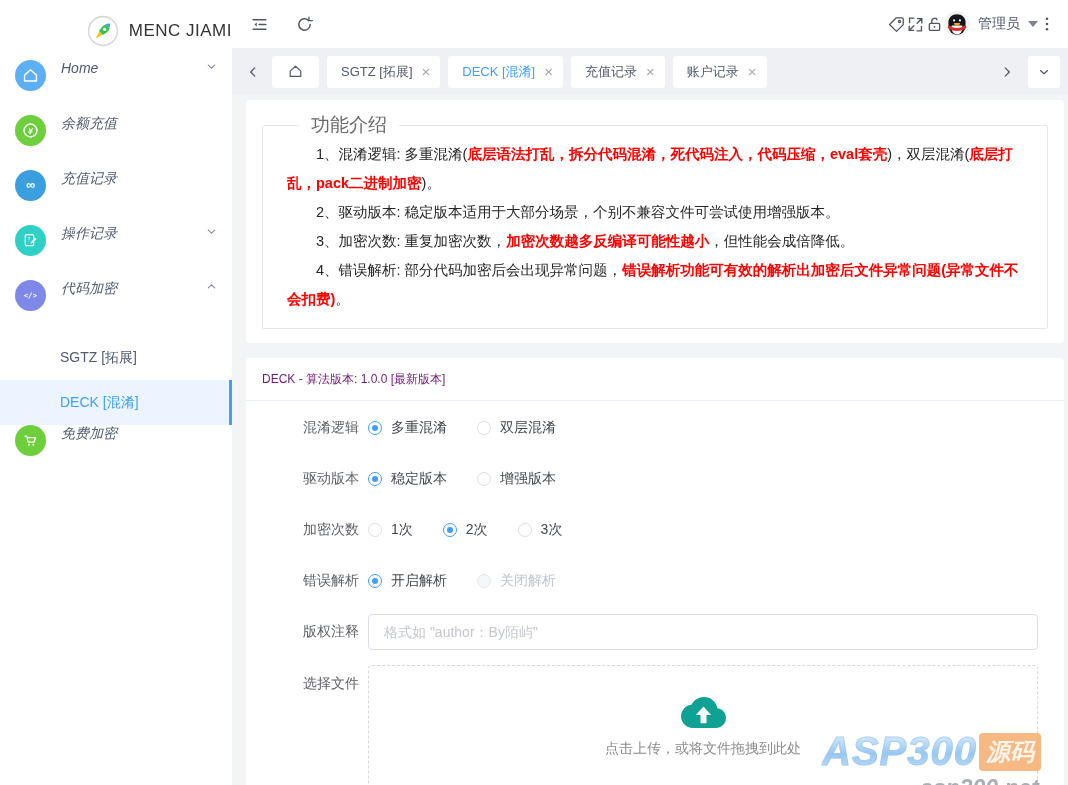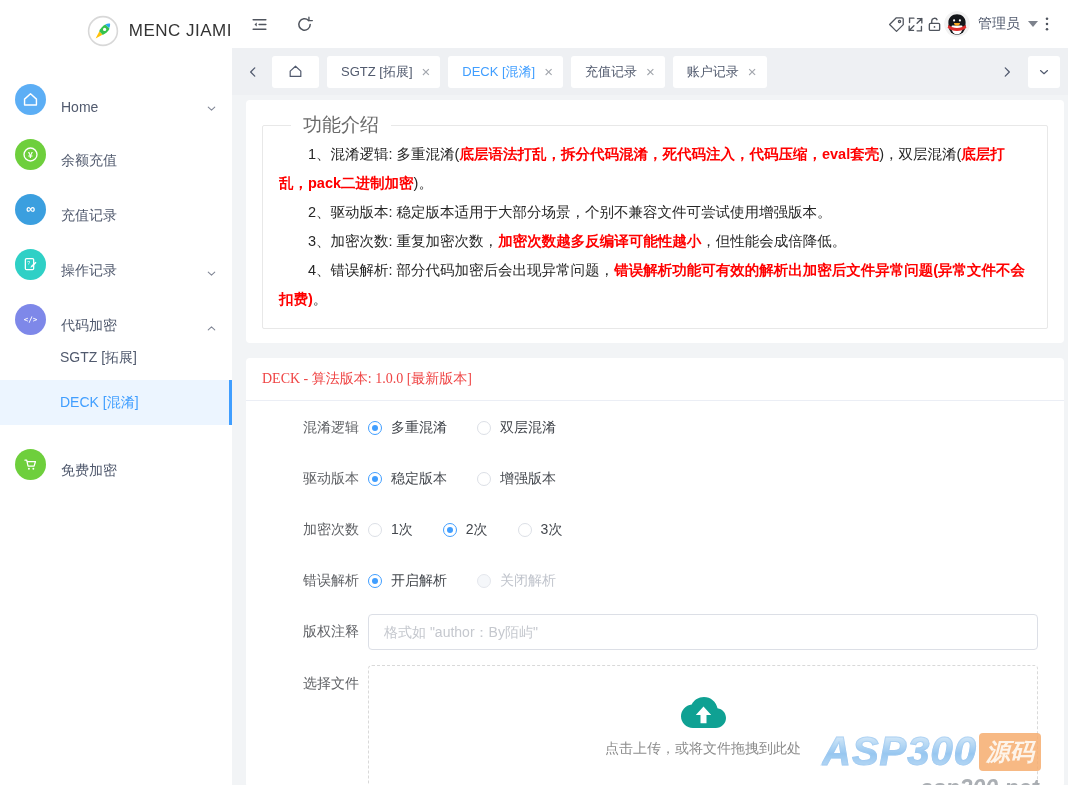--- a/index.html
+++ b/index.html
@@ -11,21 +11,21 @@
     color:#515a6e;
   }
   .app { display:flex; width:1068px; height:785px; }
 
   
   .sidebar { width:232px; min-width:232px; background:#fff; height:100%; }
   .logo { height:50px; margin-top:6px; display:flex; align-items:center; padding-left:48px; gap:10px;justify-content:flex-end; }
   .logo-icon svg { width:32px; height:32px; display:block; }
   .logo-text { font-size:17px; color:#333; letter-spacing:.5px; white-space:nowrap; }
   .menu { margin-top:4px; }
-  .menu-item { height:55px; display:flex; align-items:flex-end; padding:0 14px 0 15px; cursor:pointer; }
+  .menu-item { height:55px; display:flex; align-items:flex-start; padding:0 14px 0 15px; cursor:pointer;font-style:italic; }
   .menu-icon { width:31px; height:31px; border-radius:50%; display:inline-flex; align-items:center; justify-content:center; margin-right:15px; flex:none; }
   .menu-icon svg { width:19px; height:19px; display:block; }
   .menu-label { font-size:14px; color:#515a6e; }
   .menu-arrow { margin-left:auto; display:flex; color:#808695; }
   .menu-arrow svg { width:13px; height:13px; }
   .submenu-item { height:45px; display:flex; align-items:center; padding-left:60px; font-size:14px; color:#515a6e; cursor:pointer; }
   .submenu-item.active { background:#ecf5ff; color:#409eff; box-shadow: inset -3px 0 0 #409eff; }
 
   
   .main { flex:1; display:flex; flex-direction:column; min-width:0; }
@@ -53,27 +53,27 @@
   .tab-close { color:#a2a6ad; font-size:15px; line-height:1; padding:0 2px; }
   .tab-spacer { flex:1; }
   .tab-dropdown { width:32px; height:32px; background:#fff; border-radius:3px; display:flex; align-items:center; justify-content:center; color:#515a6e; cursor:pointer; flex:none; margin-left:2px; }
   .tab-dropdown svg { width:14px; height:14px; }
 
   .content { flex:1; overflow:hidden; padding:5px 4px 0 14px; background:#f2f4f6; }
   .card { background:#fff; border-radius:4px; }
 
   
   .intro-card { padding:12px 16px 14px; margin-bottom:15px; }
-  .intro-fs { border:1px solid #e8e8e8; border-radius:2px; margin:0; padding:2px 16px 14px; }
+  .intro-fs { border:1px solid #e8e8e8; border-radius:2px; margin:0; padding:2px 24px 14px; }
   .intro-legend { font-size:19px; color:#6a6a6a; font-weight:400; padding:0 12px; margin-left:12px; }
   .intro-line { margin:0; font-size:14.5px; color:#262626; line-height:29px; text-indent:2em; }
   .intro-line .red { color:#ff0000; font-weight:700; }
 
   
-  .form-header { height:43px; display:flex; align-items:center; padding:0 16px; font-size:14px; color:#ef4444; border-bottom:1px solid #ebeef5;font-family:Liberation Serif, serif; }
+  .form-header { height:43px; display:flex; align-items:center; padding:0 16px; font-size:12px; color:#701a75; border-bottom:1px solid #ebeef5; }
   .form-body { padding:9px 24px 0 57px; }
   .form-row { display:flex; align-items:center; min-height:36px; margin-bottom:15px; }
   .form-label { width:58px; margin-right:7px; font-size:14px; color:#606266; flex:none; }
   .radio-group { display:flex; align-items:center; gap:30px; }
   .radio-option { display:flex; align-items:center; cursor:pointer; }
   .radio-circle { width:14px; height:14px; border-radius:50%; border:1px solid #dcdfe6; background:#fff; position:relative; flex:none; }
   .radio-option.checked .radio-circle { border:1.5px solid #409eff; }
   .radio-option.checked .radio-circle::after { content:""; position:absolute; left:50%; top:50%; transform:translate(-50%,-50%); width:6px; height:6px; border-radius:50%; background:#409eff; }
   .radio-label { margin-left:9px; font-size:14px; color:#43474d; }
   .radio-option.disabled { cursor:not-allowed; }

